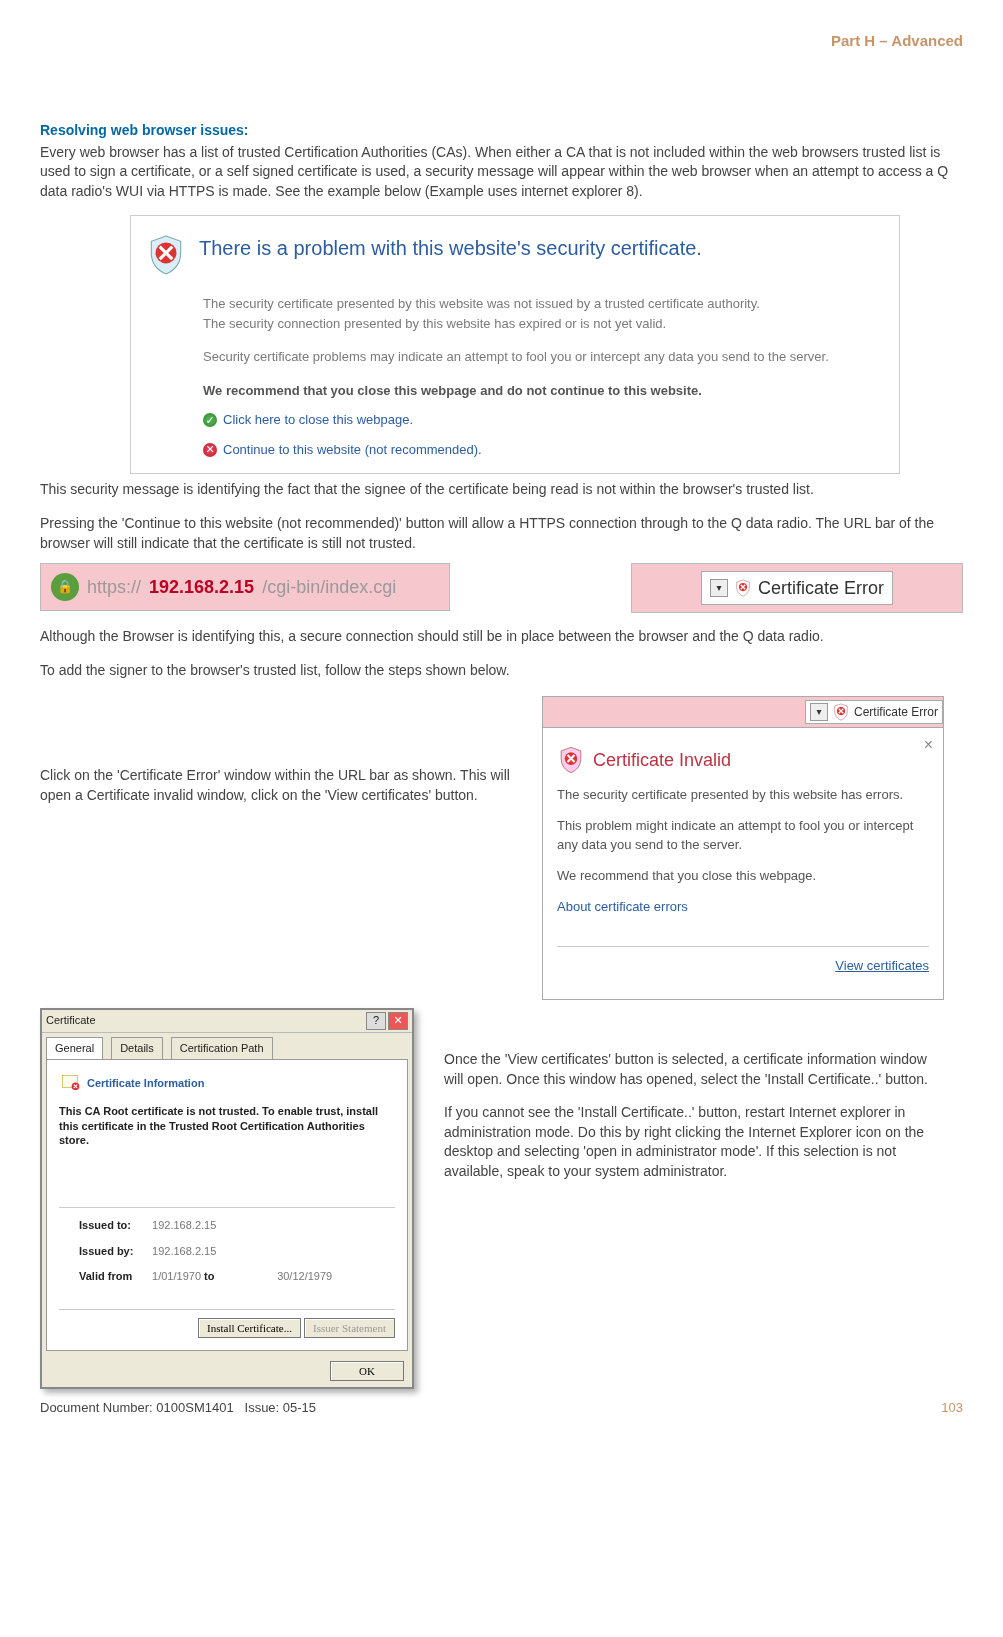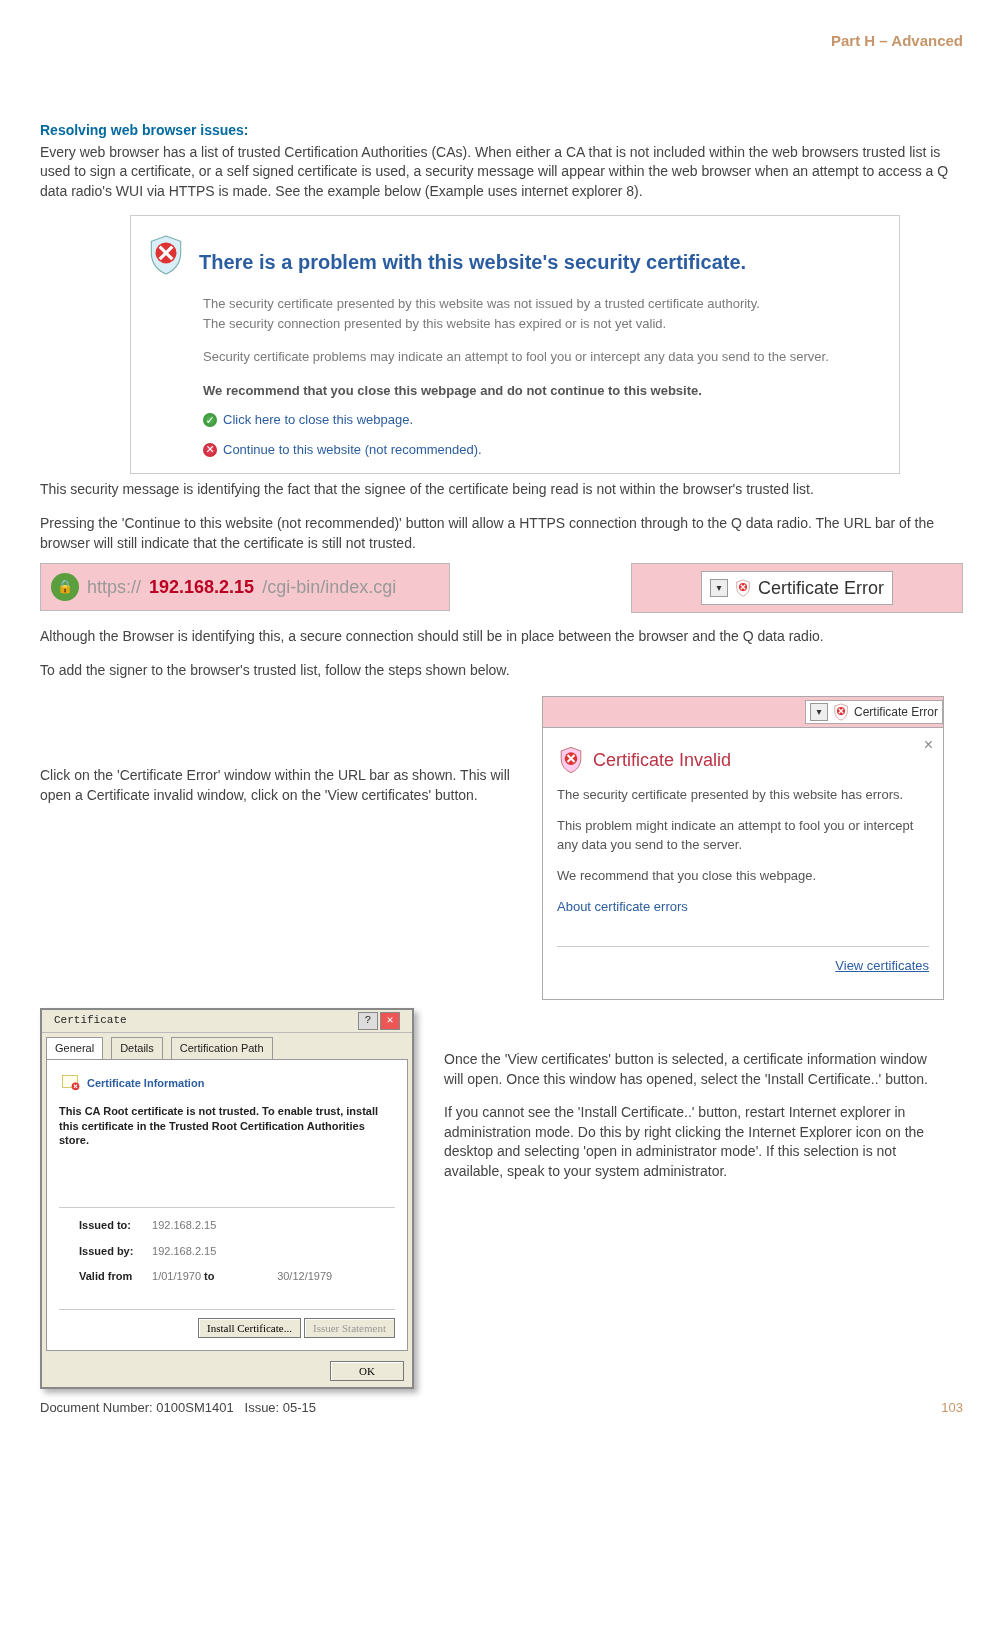--- a/index.html
+++ b/index.html
@@ -2,21 +2,21 @@
 <html><head>
 <meta charset="utf-8">
 <style>
   body { margin:0; padding:0; background:#fff; font-family: Arial, Helvetica, sans-serif; color:#333; font-size:14px; line-height:1.4; }
   .page { width:1003px; padding:30px 40px 10px 40px; box-sizing:border-box; position:relative; }
   .header-right { text-align:right; color:#c6956a; font-weight:bold; font-size:15px; }
   .heading { color:#0369a1; font-weight:bold; margin-top:70px; }
   .para { color:#444; margin-top:2px; }
   .para2 { color:#444; margin-top:14px; }
   .ie-box { margin:14px 0 6px 90px; width:770px; border:1px solid #ccc; padding:18px 14px 14px 14px; box-sizing:border-box; background:#fff; }
-  .ie-header { display:flex; align-items:flex-end; gap:12px;font-weight:bold; }
+  .ie-header { display:flex; align-items:flex-start; gap:12px; }
   .shield { width:42px; height:42px; position:relative; }
   .shield svg { width:100%; height:100%; }
   .ie-title { color:#2b5da0; font-size:20px; }
   .ie-body { margin-left:58px; color:#7a7a7a; font-size:13px; margin-top:18px; line-height:1.5; }
   .ie-body .gap { height:14px; }
   .ie-bold { color:#555; font-weight:bold; }
   .ie-link { color:#2b5da0; display:flex; align-items:center; gap:6px; margin-top:10px; font-size:13px; }
   .ie-link .ico { width:14px; height:14px; display:inline-flex; align-items:center; justify-content:center; font-size:11px; }
   .ico-green { background:radial-gradient(#5cb85c,#2a8a2a); color:#fff; border-radius:50%; }
   .ico-red { background:radial-gradient(#e46,#b22); color:#fff; border-radius:50%; }
@@ -34,21 +34,21 @@
   .popup-bar { height:30px; background:#f6c8ce; display:flex; justify-content:flex-end; align-items:center; border-bottom:1px solid #aaa;}
   .popup-bar .inner { background:#fff; border:1px solid #aaa; height:22px; display:flex; align-items:center; gap:4px; padding:0 4px; font-size:12px;}
   .popup-body { padding:18px 14px 24px 14px; font-size:13px; color:#555; position:relative;}
   .popup-body .close { position:absolute; right:10px; top:6px; color:#888; font-size:16px; }
   .popup-title { color:#b34; font-size:18px; display:flex; align-items:center; gap:8px;}
   .popup-p { margin-top:12px; line-height:1.45;}
   .popup-link { color:#2b5da0; margin-top:12px;}
   .popup-link.bottom { text-align:right; text-decoration:underline; margin-top:30px; padding-top:10px; border-top:1px solid #ccc; }
   .row3 { display:flex; margin-top:8px; gap:30px; align-items:flex-start;}
   .certwin { width:370px; border:2px solid #888; background:#ece9d8; font-family: Tahoma, sans-serif; font-size:11px; color:#222; box-shadow:4px 4px 6px rgba(0,0,0,.3);}
-  .certwin-title { height:22px; background:#ece9d8; display:flex; align-items:center; justify-content:space-between; padding:0 12px; border-bottom:1px solid #bbb;font-family:Liberation Mono, monospace;}
+  .certwin-title { height:22px; background:#ece9d8; display:flex; align-items:center; justify-content:space-between; padding:0 4px; border-bottom:1px solid #bbb;}
   .certwin-title .btns { display:flex; gap:2px;}
   .certwin-title .b { width:18px; height:16px; border:1px solid #888; display:flex; align-items:center; justify-content:center; font-size:11px; background:#ddd;}
   .certwin-title .b.red { background:#e55; color:#fff;}
   .tabs { display:flex; padding:4px 4px 0 4px; gap:8px;}
   .tab { padding:3px 8px; border:1px solid #999; background:#ece9d8; font-size:11px; border-bottom:none;}
   .tab.active { background:#fff;}
   .tab-body { border:1px solid #999; background:#fff; margin:0 4px 4px 4px; padding:12px;}
   .cert-info-head { font-weight:bold; color:#2b5da0; display:flex; align-items:center; gap:6px; margin-bottom:10px;}
   .cert-warn { font-size:11px; font-weight:bold; line-height:1.3; color:#222; border-bottom:1px solid #ccc; padding-bottom:60px;}
   .cert-field { margin-top:10px; padding-left:20px;}

